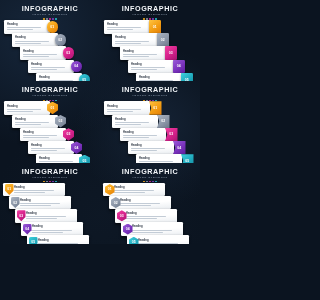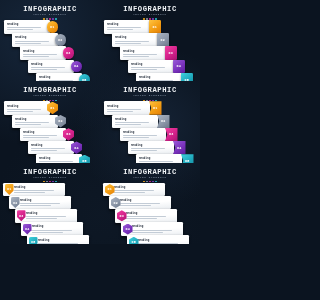--- a/index.html
+++ b/index.html
@@ -10,21 +10,20 @@
     overflow:hidden;
   }
   .sheet{
     position:relative;
     width:200px;height:244px;
     background:
       radial-gradient(circle at 18% 14%, #16263a 0%, rgba(13,21,34,0) 42%),
       radial-gradient(circle at 78% 52%, #152335 0%, rgba(13,21,34,0) 40%),
       radial-gradient(circle at 50% 88%, #13203050 0%, rgba(11,20,32,0) 45%),
       #0b1420;
-    font-family: Liberation Mono, monospace;
   }
   .grid{
     position:absolute;inset:0;
     display:grid;
     grid-template-columns:1fr 1fr;
     grid-template-rows:1fr 1fr 1fr;
   }
   .panel{position:relative;overflow:hidden;}
 
   

